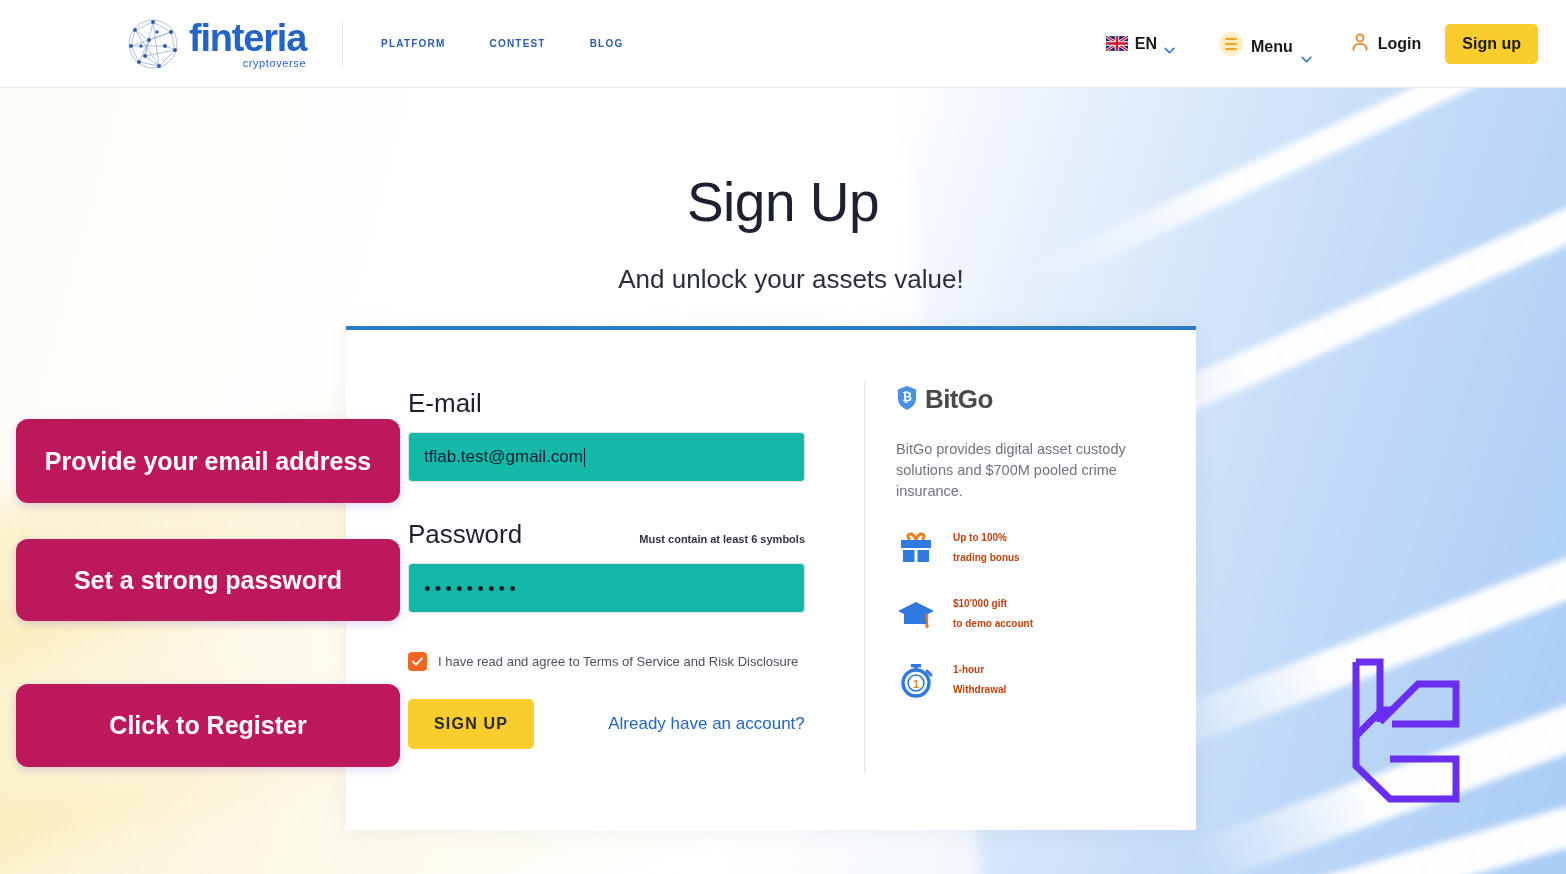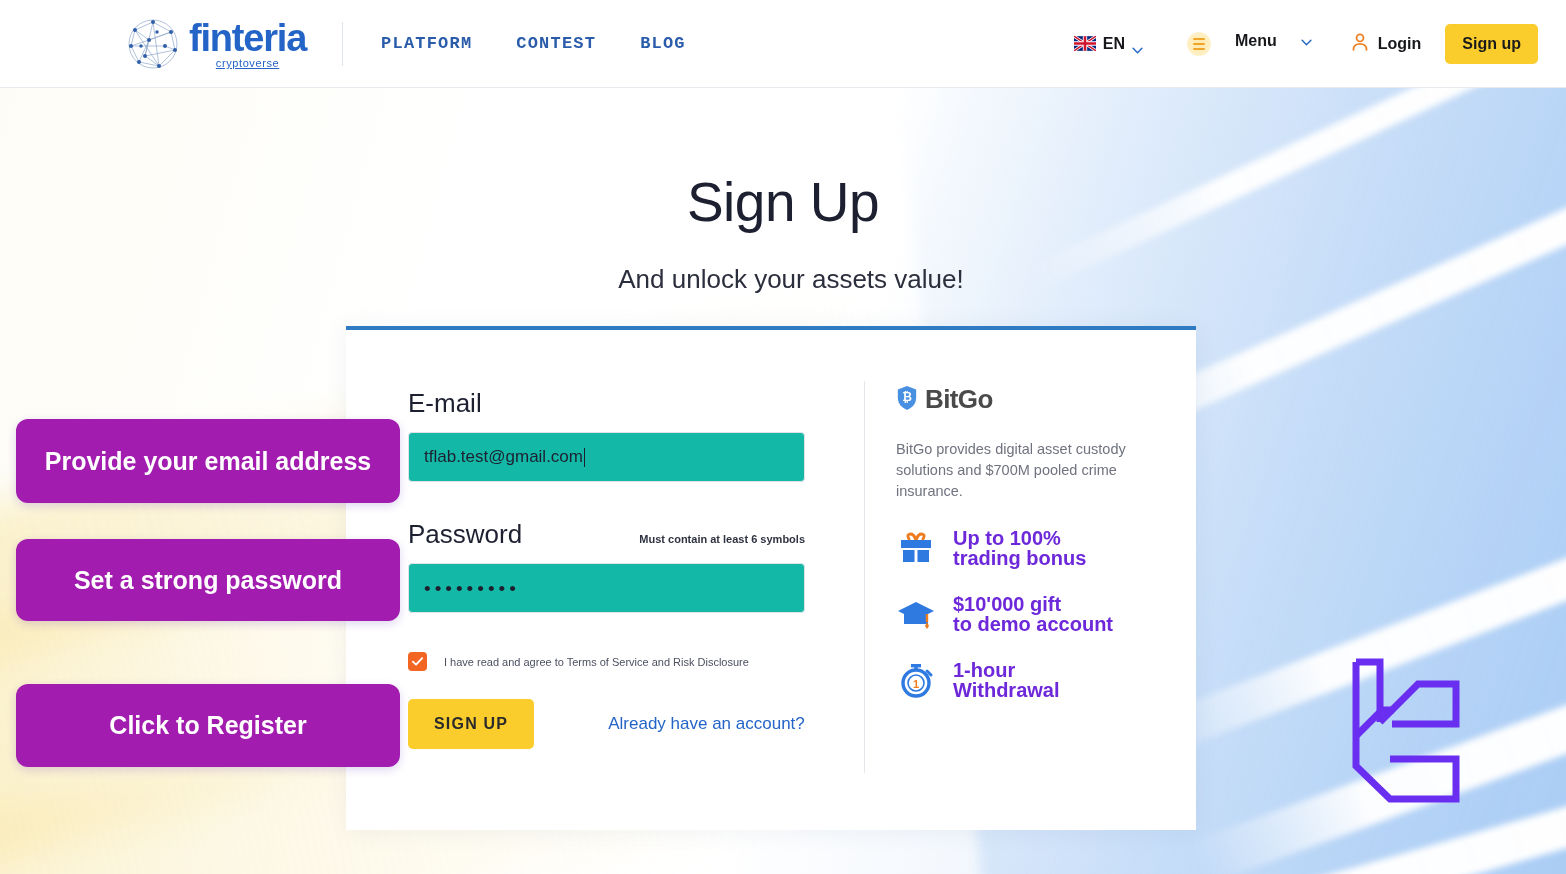--- a/index.html
+++ b/index.html
@@ -57,35 +57,34 @@
   }
   .logo-wrap { display: flex; align-items: center; margin-left: 125px; }
   .logo-mark { width: 56px; height: 56px; }
   .logo-text-block { margin-left: 8px; position: relative; }
   .logo-word {
     font-size: 38px; font-weight: bold; color: #2364c6; letter-spacing: -1.2px;
     line-height: 40px;
   }
   .logo-sub {
     font-size: 11px; color: #2364c6; letter-spacing: .6px;
-    text-align: center; margin-top: -1px; text-decoration: underline;
+    text-align: right; margin-top: -1px;
   }
   .header-sep { width: 1px; height: 44px; background: #dfe3ea; margin-left: 36px; }
   .nav { display: flex; align-items: center; margin-left: 38px; gap: 44px; }
   .nav a {
-    font-size: 17px; font-weight: bold; color: #2a5caa; text-decoration: none;
+    font-size: 10px; font-weight: bold; color: #2a5caa; text-decoration: none;
     letter-spacing: 1.2px;
-    font-family: Liberation Mono, monospace;
   }
   .header-right { margin-left: auto; margin-right: 28px; display: flex; align-items: center; }
   .lang { display: flex; align-items: center; gap: 7px; cursor: pointer; }
   .flag { width: 22px; height: 15px; border-radius: 1px; }
   .lang-code { font-size: 16px; font-weight: bold; color: #17181c; }
   .chev { width: 11px; height: 7px; }
-  .menu-btn { display: flex; align-items: flex-start; gap: 24px; margin-left: 44px; cursor: pointer; }
+  .menu-btn { display: flex; align-items: flex-end; gap: 8px; margin-left: 44px; cursor: pointer; }
   .menu-icon {
     width: 24px; height: 24px; border-radius: 50%;
     background: radial-gradient(circle at 50% 50%, #ffe9a8 0%, #ffeec0 55%, #fff6de 100%);
     display: flex; flex-direction: column; justify-content: center; align-items: center; gap: 3px;
   }
   .menu-icon i { display: block; width: 12px; height: 2px; background: #f0a52a; border-radius: 1px; }
   .menu-label { font-size: 16px; font-weight: bold; color: #17181c; }
   .login-btn { display: flex; align-items: center; gap: 8px; margin-left: 38px; cursor: pointer; }
   .login-label { font-size: 16px; font-weight: bold; color: #17181c; }
   .signup-btn {
@@ -125,43 +124,43 @@
   }
   .caret { display: inline-block; width: 1px; height: 19px; background: #1d2030; margin-left: 1px; }
   .pw-row { display: flex; align-items: baseline; width: 397px; margin-top: 37px; }
   .pw-hint { margin-left: auto; font-size: 11px; color: #2f3240; font-weight: bold; }
   .pw-dots { letter-spacing: 4px; font-size: 19px; color: #1d2030; line-height: 1; }
   .terms-row { display: flex; align-items: center; margin-top: 39px; }
   .checkbox {
     width: 19px; height: 19px; border-radius: 4px; background: #f26522;
     display: flex; align-items: center; justify-content: center; cursor: pointer;
   }
-  .terms-text { margin-left: 17px; font-size: 11px; color: #4c5060; }
+  .terms-text { margin-left: 11px; font-size: 13px; color: #4c5060; }
   .actions-row { display: flex; align-items: center; margin-top: 28px; }
   .submit-btn {
     background: #fbcd2c; color: #2a2a2a; border: none; border-radius: 5px;
     font-size: 16px; font-weight: bold; letter-spacing: 1.2px;
     padding: 16px 26px; cursor: pointer; font-family: inherit;
   }
   .alt-link {
     margin-left: 74px; font-size: 17px; color: #2364c6; text-decoration: none; cursor: pointer;
   }
 
   
   .bitgo-col { position: absolute; left: 550px; top: 58px; width: 250px; }
   .bitgo-head { display: flex; align-items: center; gap: 7px; }
   .bitgo-name { font-size: 26px; font-weight: bold; color: #4a4a4a; letter-spacing: -.6px; }
   .bitgo-desc { margin-top: 24px; font-size: 14.5px; line-height: 21px; color: #70737f; }
   .benefit { display: flex; align-items: center; margin-top: 26px; }
   .benefit-icon { width: 40px; height: 40px; flex: 0 0 40px; }
-  .benefit-text { margin-left: 17px; font-size: 20px; font-weight: bold; color: #6d28d9; line-height: 20px; }
+  .benefit-text { margin-left: 17px; font-size: 10px; font-weight: bold; color: #c2410c; line-height: 20px; }
 
   
   .callout {
-    position: absolute; left: 16px; background: #a21caf; color: #fff;
+    position: absolute; left: 16px; background: #be185d; color: #fff;
     border-radius: 12px; display: flex; align-items: center; justify-content: center;
     font-size: 25px; font-weight: bold; z-index: 30;
     box-shadow: 0 3px 10px rgba(80,30,180,.18);
   }
   .callout-1 { top: 419px; width: 384px; height: 84px; }
   .callout-2 { top: 539px; width: 384px; height: 82px; }
   .callout-3 { top: 684px; width: 384px; height: 83px; }
 </style>
 </head>
 <body>

